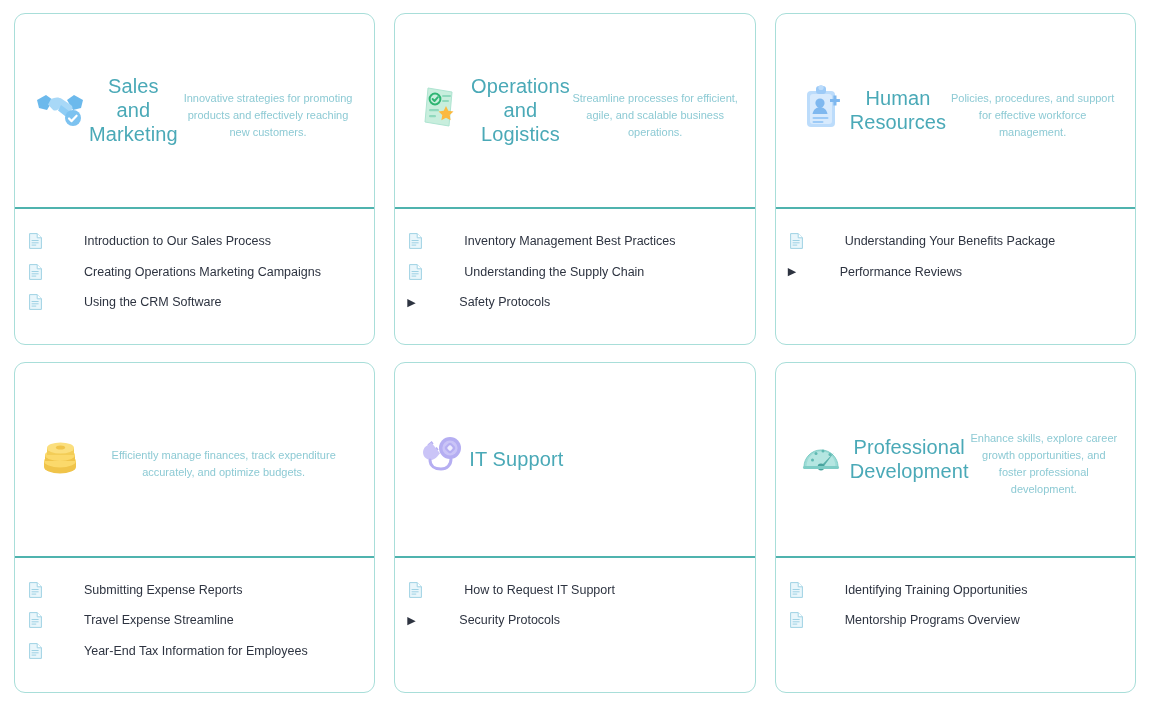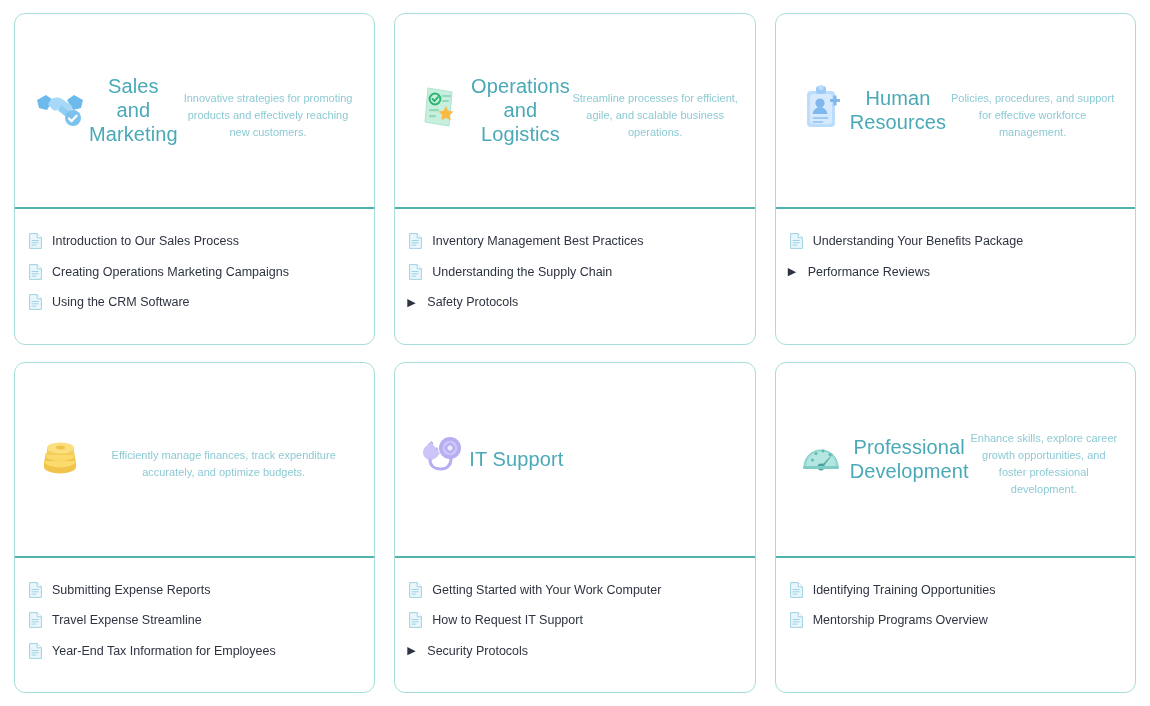--- a/index.html
+++ b/index.html
@@ -91,20 +91,21 @@
   }
 
   .list-item {
     display: flex;
     align-items: center;
     padding: 0 12px 0 14px;
     height: 30.5px;
     font-size: 12.5px;
     color: #2d3340;
     line-height: 1;
+    gap: 32px;
   }
 
   .item-doc-icon {
     flex: 0 0 auto;
     width: 13px;
     height: 16px;
     margin-right: 10px;
     display: flex;
     align-items: center;
     justify-content: center;
@@ -340,32 +341,20 @@
         <path d="M16.5 18.5 l4.2 -3.4 l1.9 2.4 l-4.2 3.4 Z" fill="#b5aef2"></path>
         <path d="M21.5 24.5 l4.2 -3.4 l1.9 2.4 l-4.2 3.4 Z" fill="#b5aef2"></path>
         <path d="M14 21 C11 24.6 11.5 29.6 15 32.3 C18.5 35 23.4 34.2 26.1 30.8 L29 27.2 L20.3 16.4 Z" fill="#cac4f7"></path>
         <path d="M19 34 C19 40 24 43 30 43 C36 43 40 39 40 33" stroke="#b5aef2" stroke-width="3" fill="none" stroke-linecap="round"></path>
       </svg>
         </span>
        <h2 class="card-title">IT Support</h2>
      </div>
      <div class="divider"></div>
      <ul class="card-list">
-        <li class="list-item">
-        <span class="item-doc-icon">
-            <svg width="13" height="16" viewBox="0 0 13 16">
-       <path d="M0.6 0.6 h7.6 l4.2 4.2 v10.6 h-11.8 Z" fill="#e9f6fb" stroke="#9fd2e4" stroke-width="1"></path>
-       <path d="M8.2 0.6 v4.2 h4.2" fill="#ffffff" stroke="#9fd2e4" stroke-width="1"></path>
-       <rect x="2.6" y="7" width="7" height="1" fill="#9fd2e4"></rect>
-       <rect x="2.6" y="9.3" width="7" height="1" fill="#9fd2e4"></rect>
-       <rect x="2.6" y="11.6" width="4.6" height="1" fill="#9fd2e4"></rect>
-     </svg>
-          </span>
-        <span class="item-label">Getting Started with Your Work Computer</span>
-      </li>
         <li class="list-item">
         <span class="item-doc-icon">
             <svg width="13" height="16" viewBox="0 0 13 16">
        <path d="M0.6 0.6 h7.6 l4.2 4.2 v10.6 h-11.8 Z" fill="#e9f6fb" stroke="#9fd2e4" stroke-width="1"></path>
        <path d="M8.2 0.6 v4.2 h4.2" fill="#ffffff" stroke="#9fd2e4" stroke-width="1"></path>
        <rect x="2.6" y="7" width="7" height="1" fill="#9fd2e4"></rect>
        <rect x="2.6" y="9.3" width="7" height="1" fill="#9fd2e4"></rect>
        <rect x="2.6" y="11.6" width="4.6" height="1" fill="#9fd2e4"></rect>
      </svg>
           </span>

